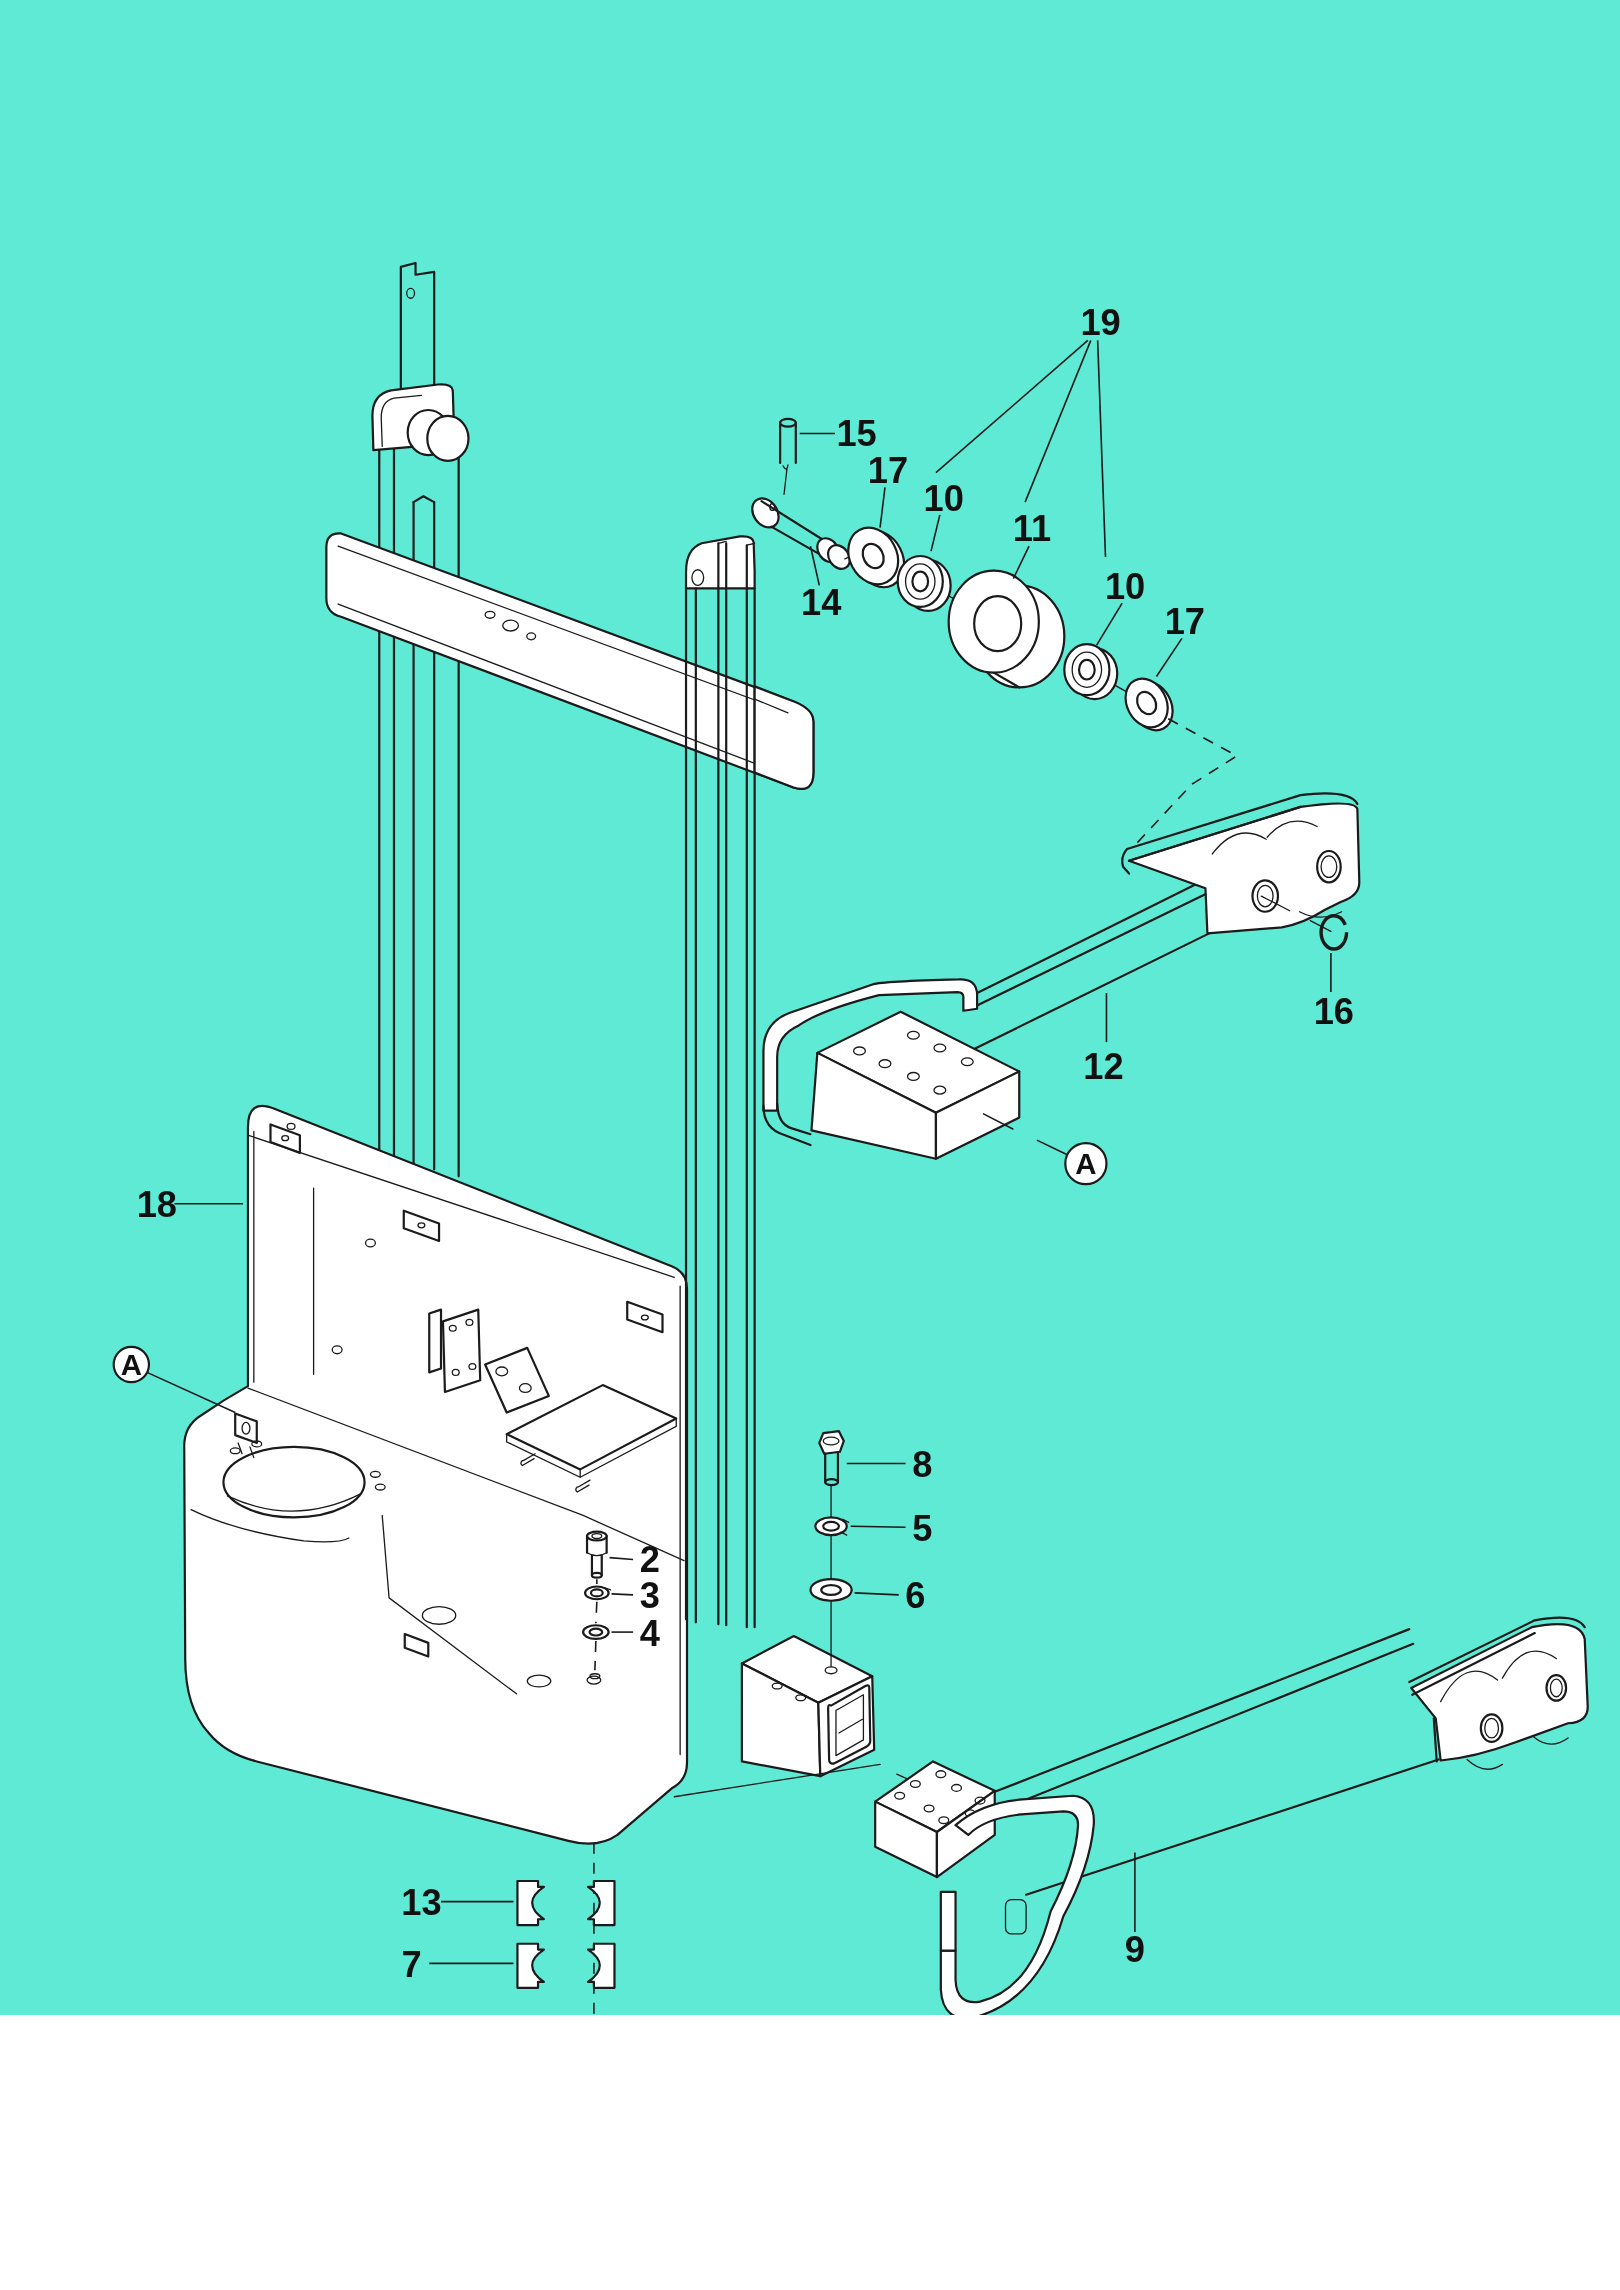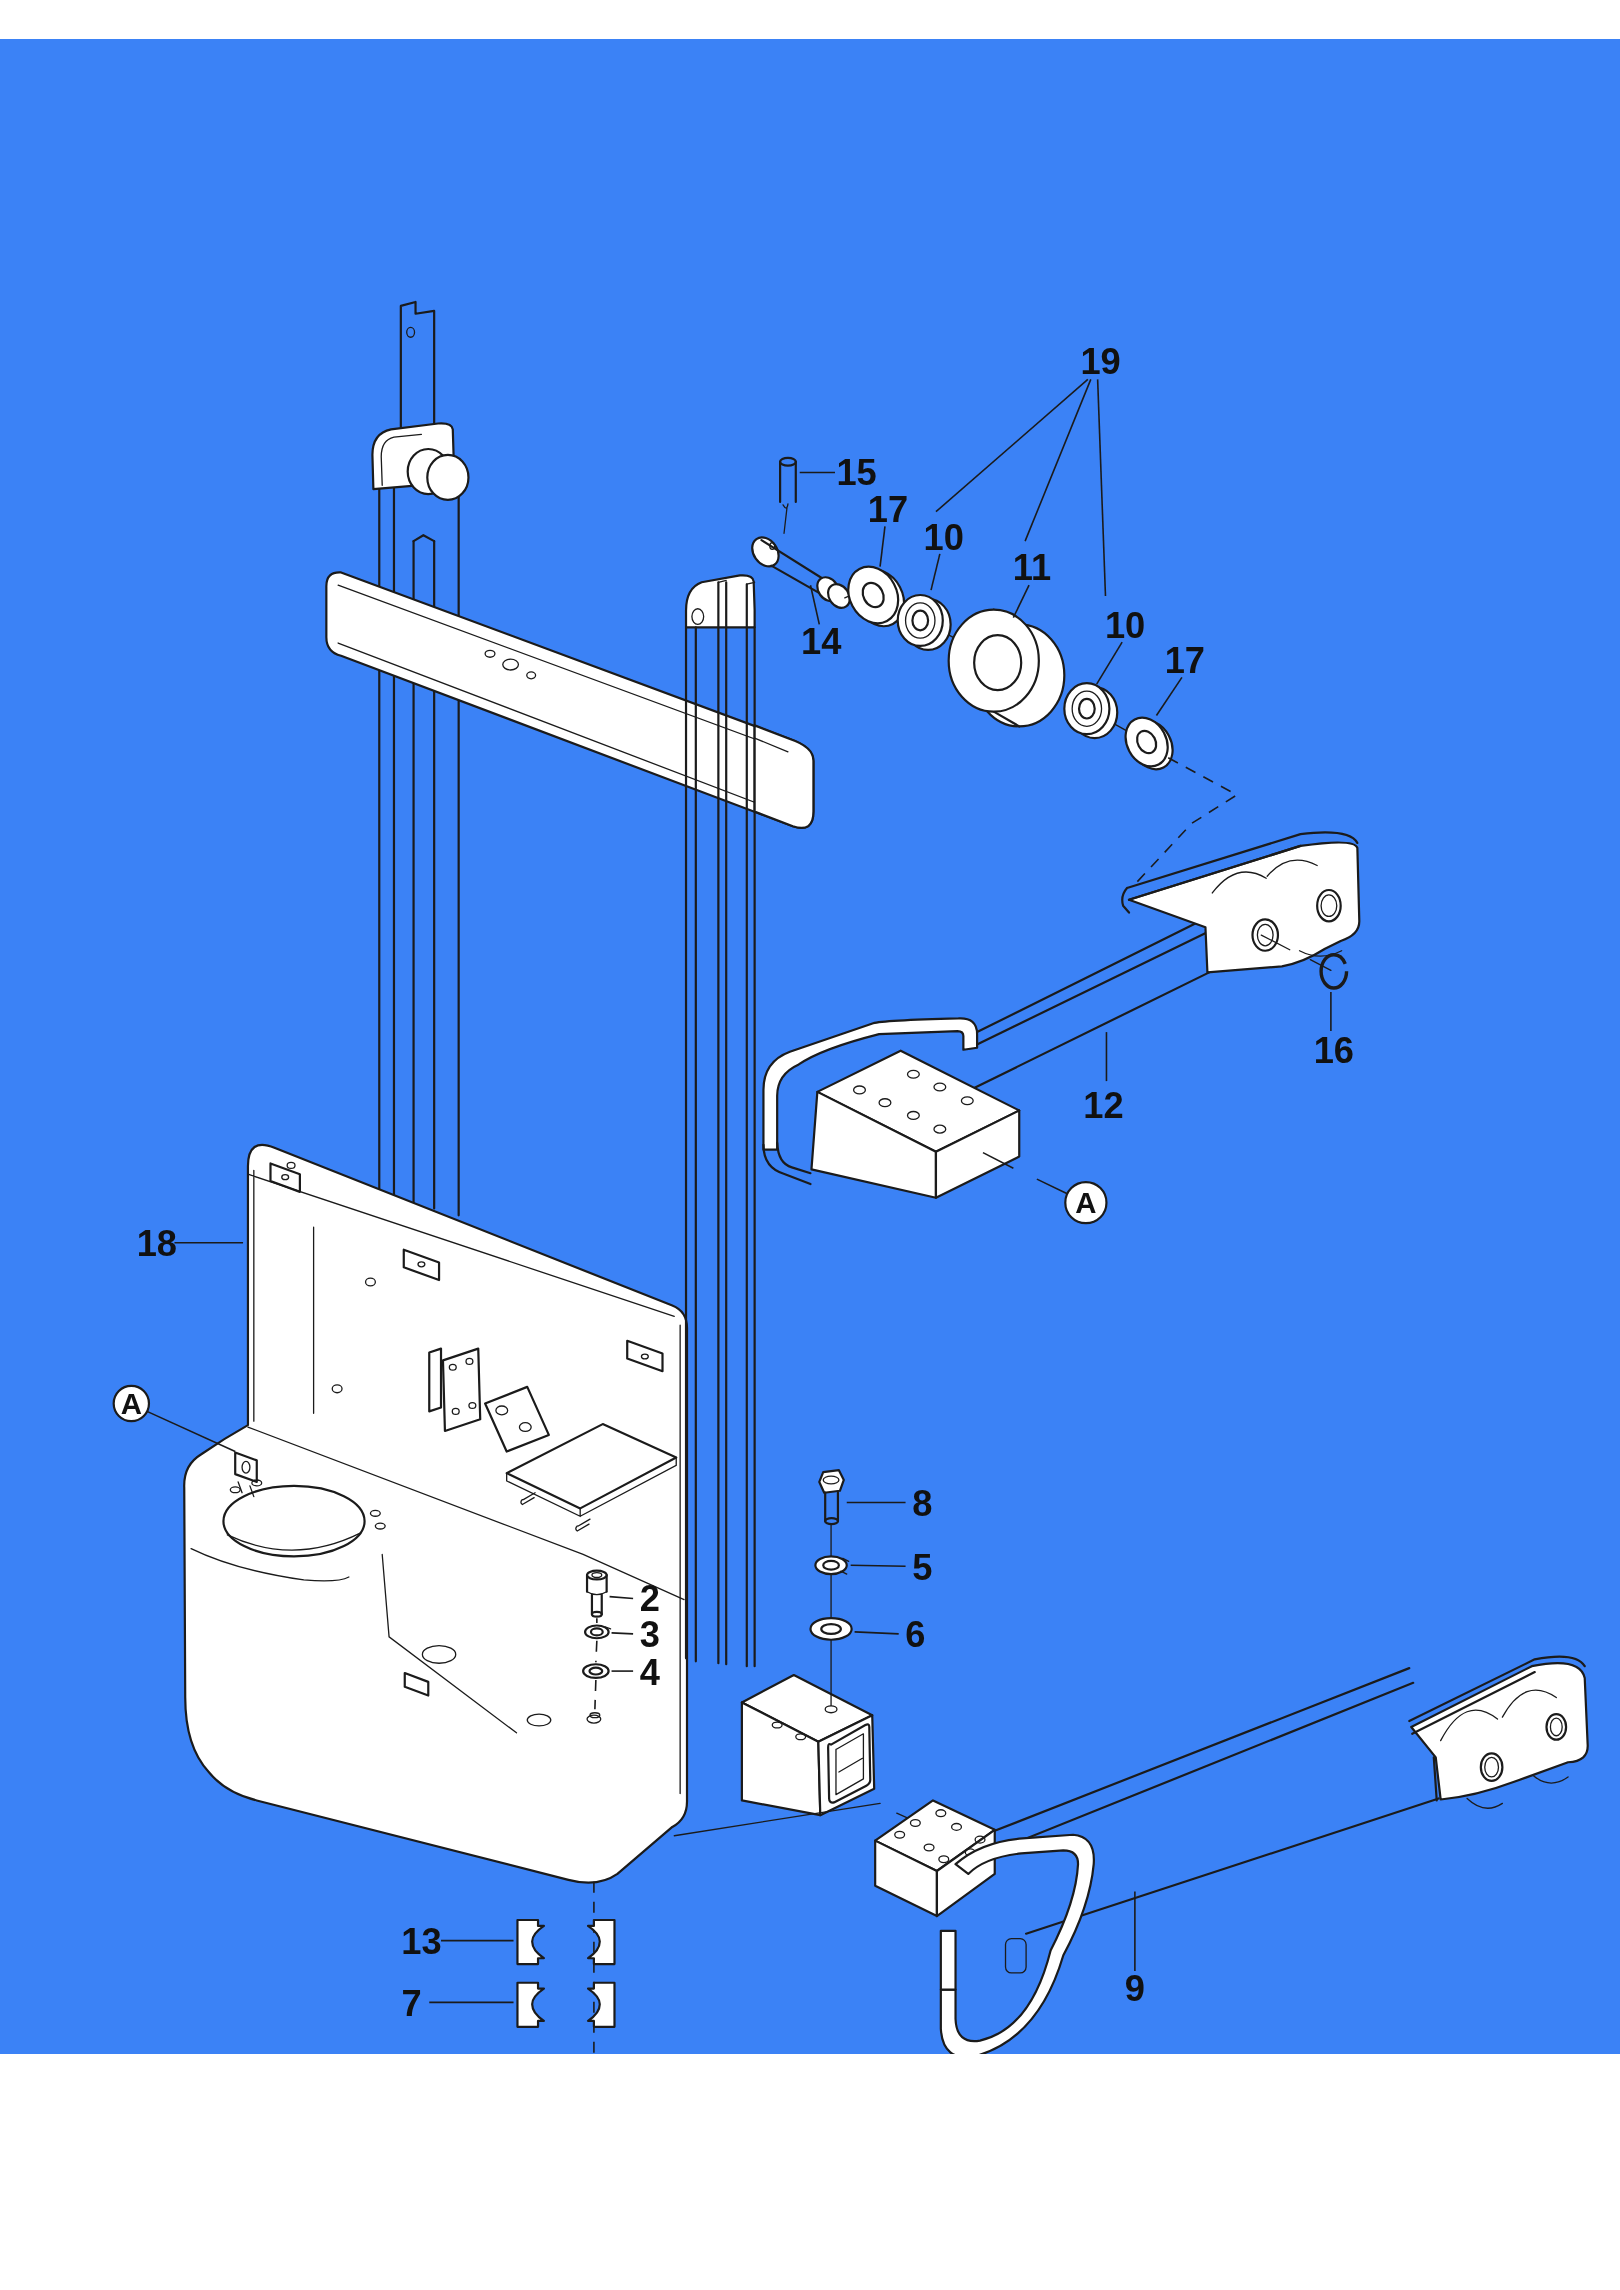--- a/index.html
+++ b/index.html
@@ -1,17 +1,17 @@
 <!DOCTYPE html>
 <html><head>
 <meta charset="utf-8">
 <style>
   html,body{margin:0;padding:0;background:#fff;}
-  .stage{position:relative;width:1620px;height:2015px;background:#3b82f6;overflow:hidden;
-         font-family:"Liberation Sans", sans-serif;margin-top:39px;}
+  .stage{position:relative;width:1620px;height:2015px;background:#5eead4;overflow:hidden;
+         font-family:"Liberation Sans", sans-serif;}
   svg{position:absolute;left:0;top:0;}
   svg *{vector-effect:non-scaling-stroke;}
   .ln{fill:none;stroke:#1b1b1b;stroke-width:2.2;stroke-linecap:round;stroke-linejoin:round;}
   .lnw{fill:#ffffff;stroke:#1b1b1b;stroke-width:2.2;stroke-linejoin:round;}
   .thin{fill:none;stroke:#1b1b1b;stroke-width:1.3;stroke-linecap:round;}
   .dash{fill:none;stroke:#1b1b1b;stroke-width:1.6;stroke-dasharray:11 9;}
   .callout-text{font-weight:bold;fill:#111;}
 </style>
 </head>
 <body>

